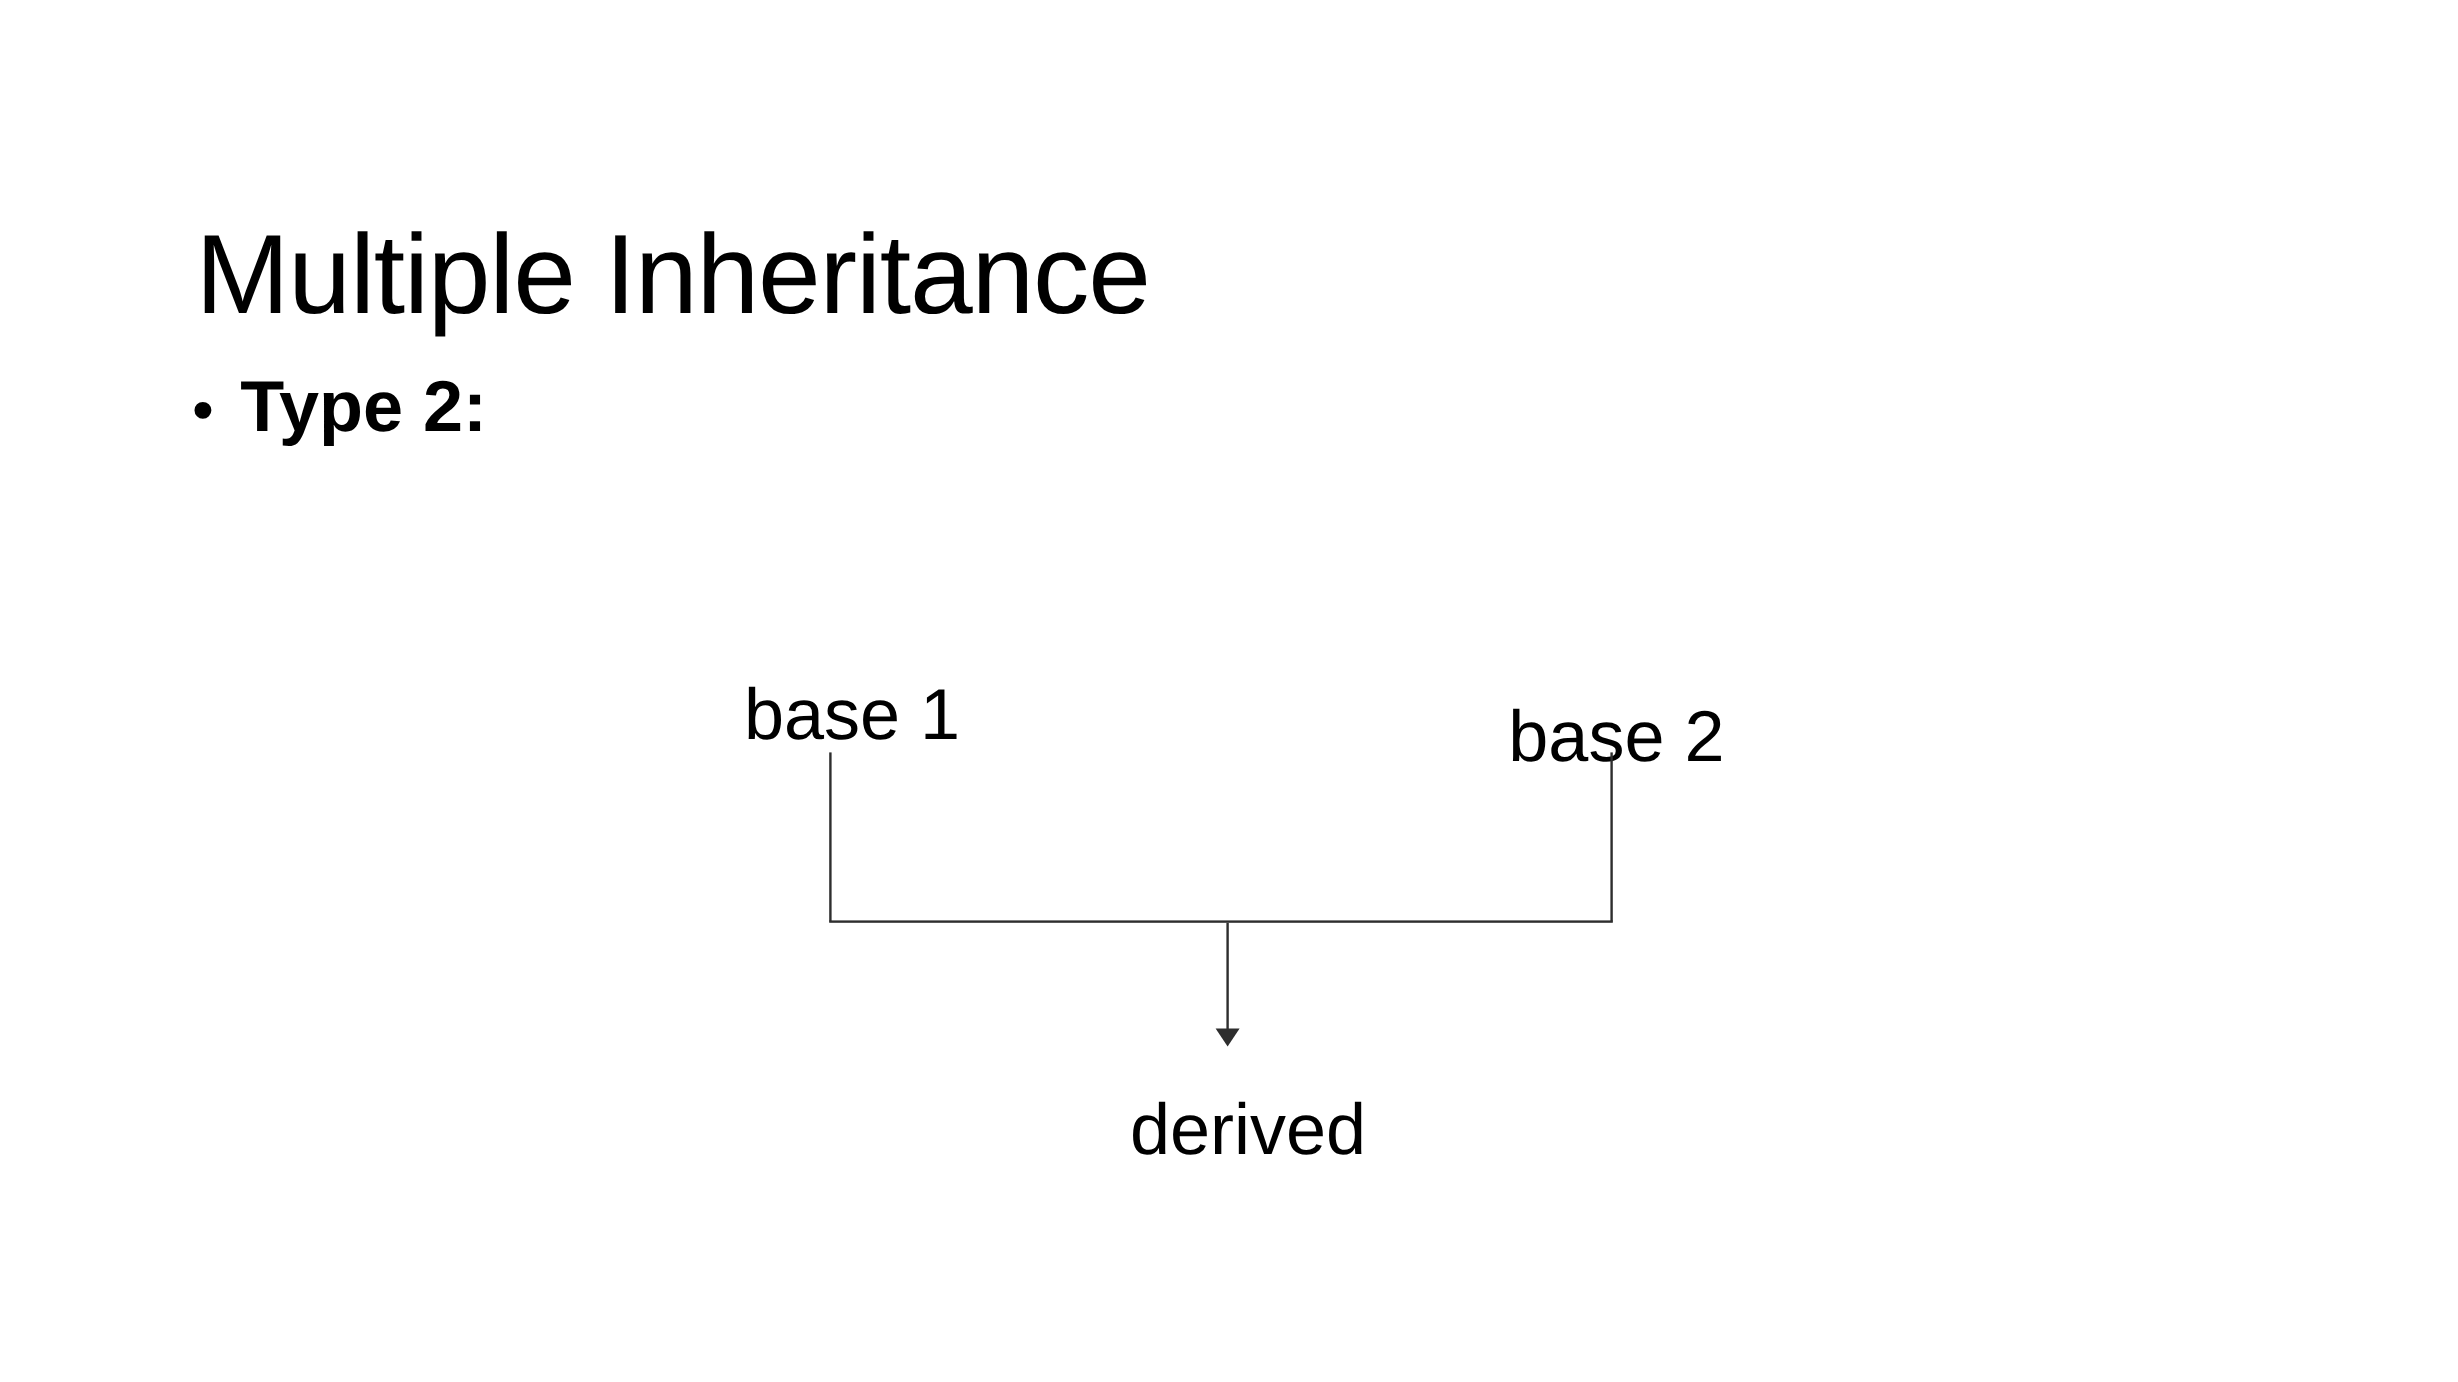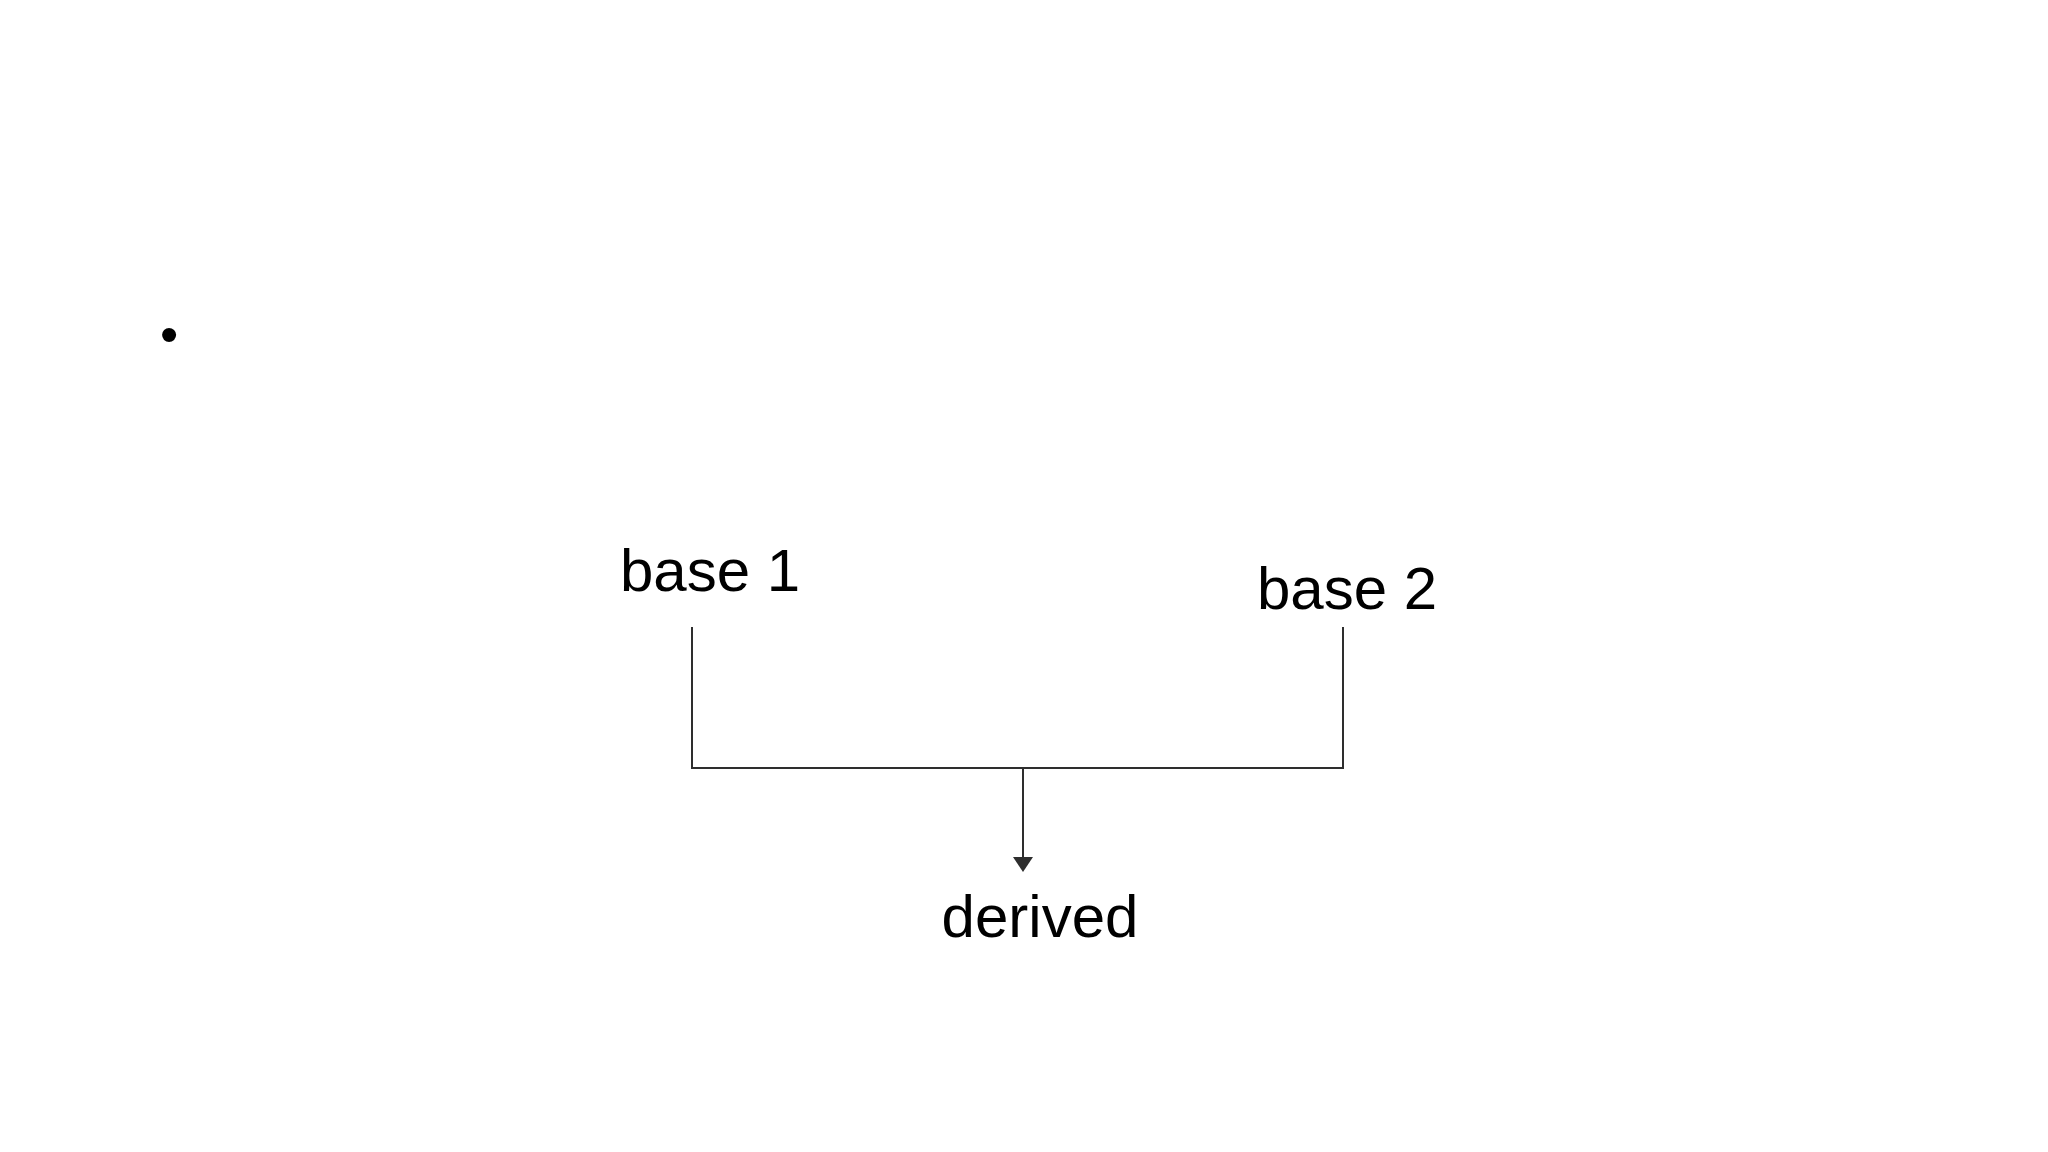--- a/index.html
+++ b/index.html
@@ -49,20 +49,21 @@
     margin-right: 22px;
   }
   .node-label {
     position: absolute;
     width: 300px;
     text-align: center;
     font-size: 60px;
     font-weight: 400;
     line-height: 1.1;
     white-space: nowrap;
+    margin-top: 25px;
   }
   .node-base1   { left: 560px;  top: 538px; }
   .node-base2   { left: 1197px; top: 556px; }
   .node-derived { left: 890px;  top: 884px; }
   .line {
     position: absolute;
     background: var(--color-line);
   }
   .line-left-vertical  { left: 691px;  top: 627px; width: 2px;   height: 141px; }
   .line-right-vertical { left: 1342px; top: 627px; width: 2px;   height: 141px; }
@@ -77,23 +78,25 @@
     border-left: 10px solid transparent;
     border-right: 10px solid transparent;
     border-top: 15px solid var(--color-line);
   }
 </style>
 </head>
 <body>
 
 <div class="slide">
 
+  <h1 class="slide-title">Multiple Inheritance</h1>
 
   <div class="bullet-item">
     <span class="bullet-marker">•</span>
+    <span class="bullet-text">Type 2:</span>
   </div>
 
   <div class="diagram">
 
     <div class="node-label node-base1">base 1</div>
 
     <div class="node-label node-base2">base 2</div>
 
     <div class="line line-left-vertical"></div>
 

